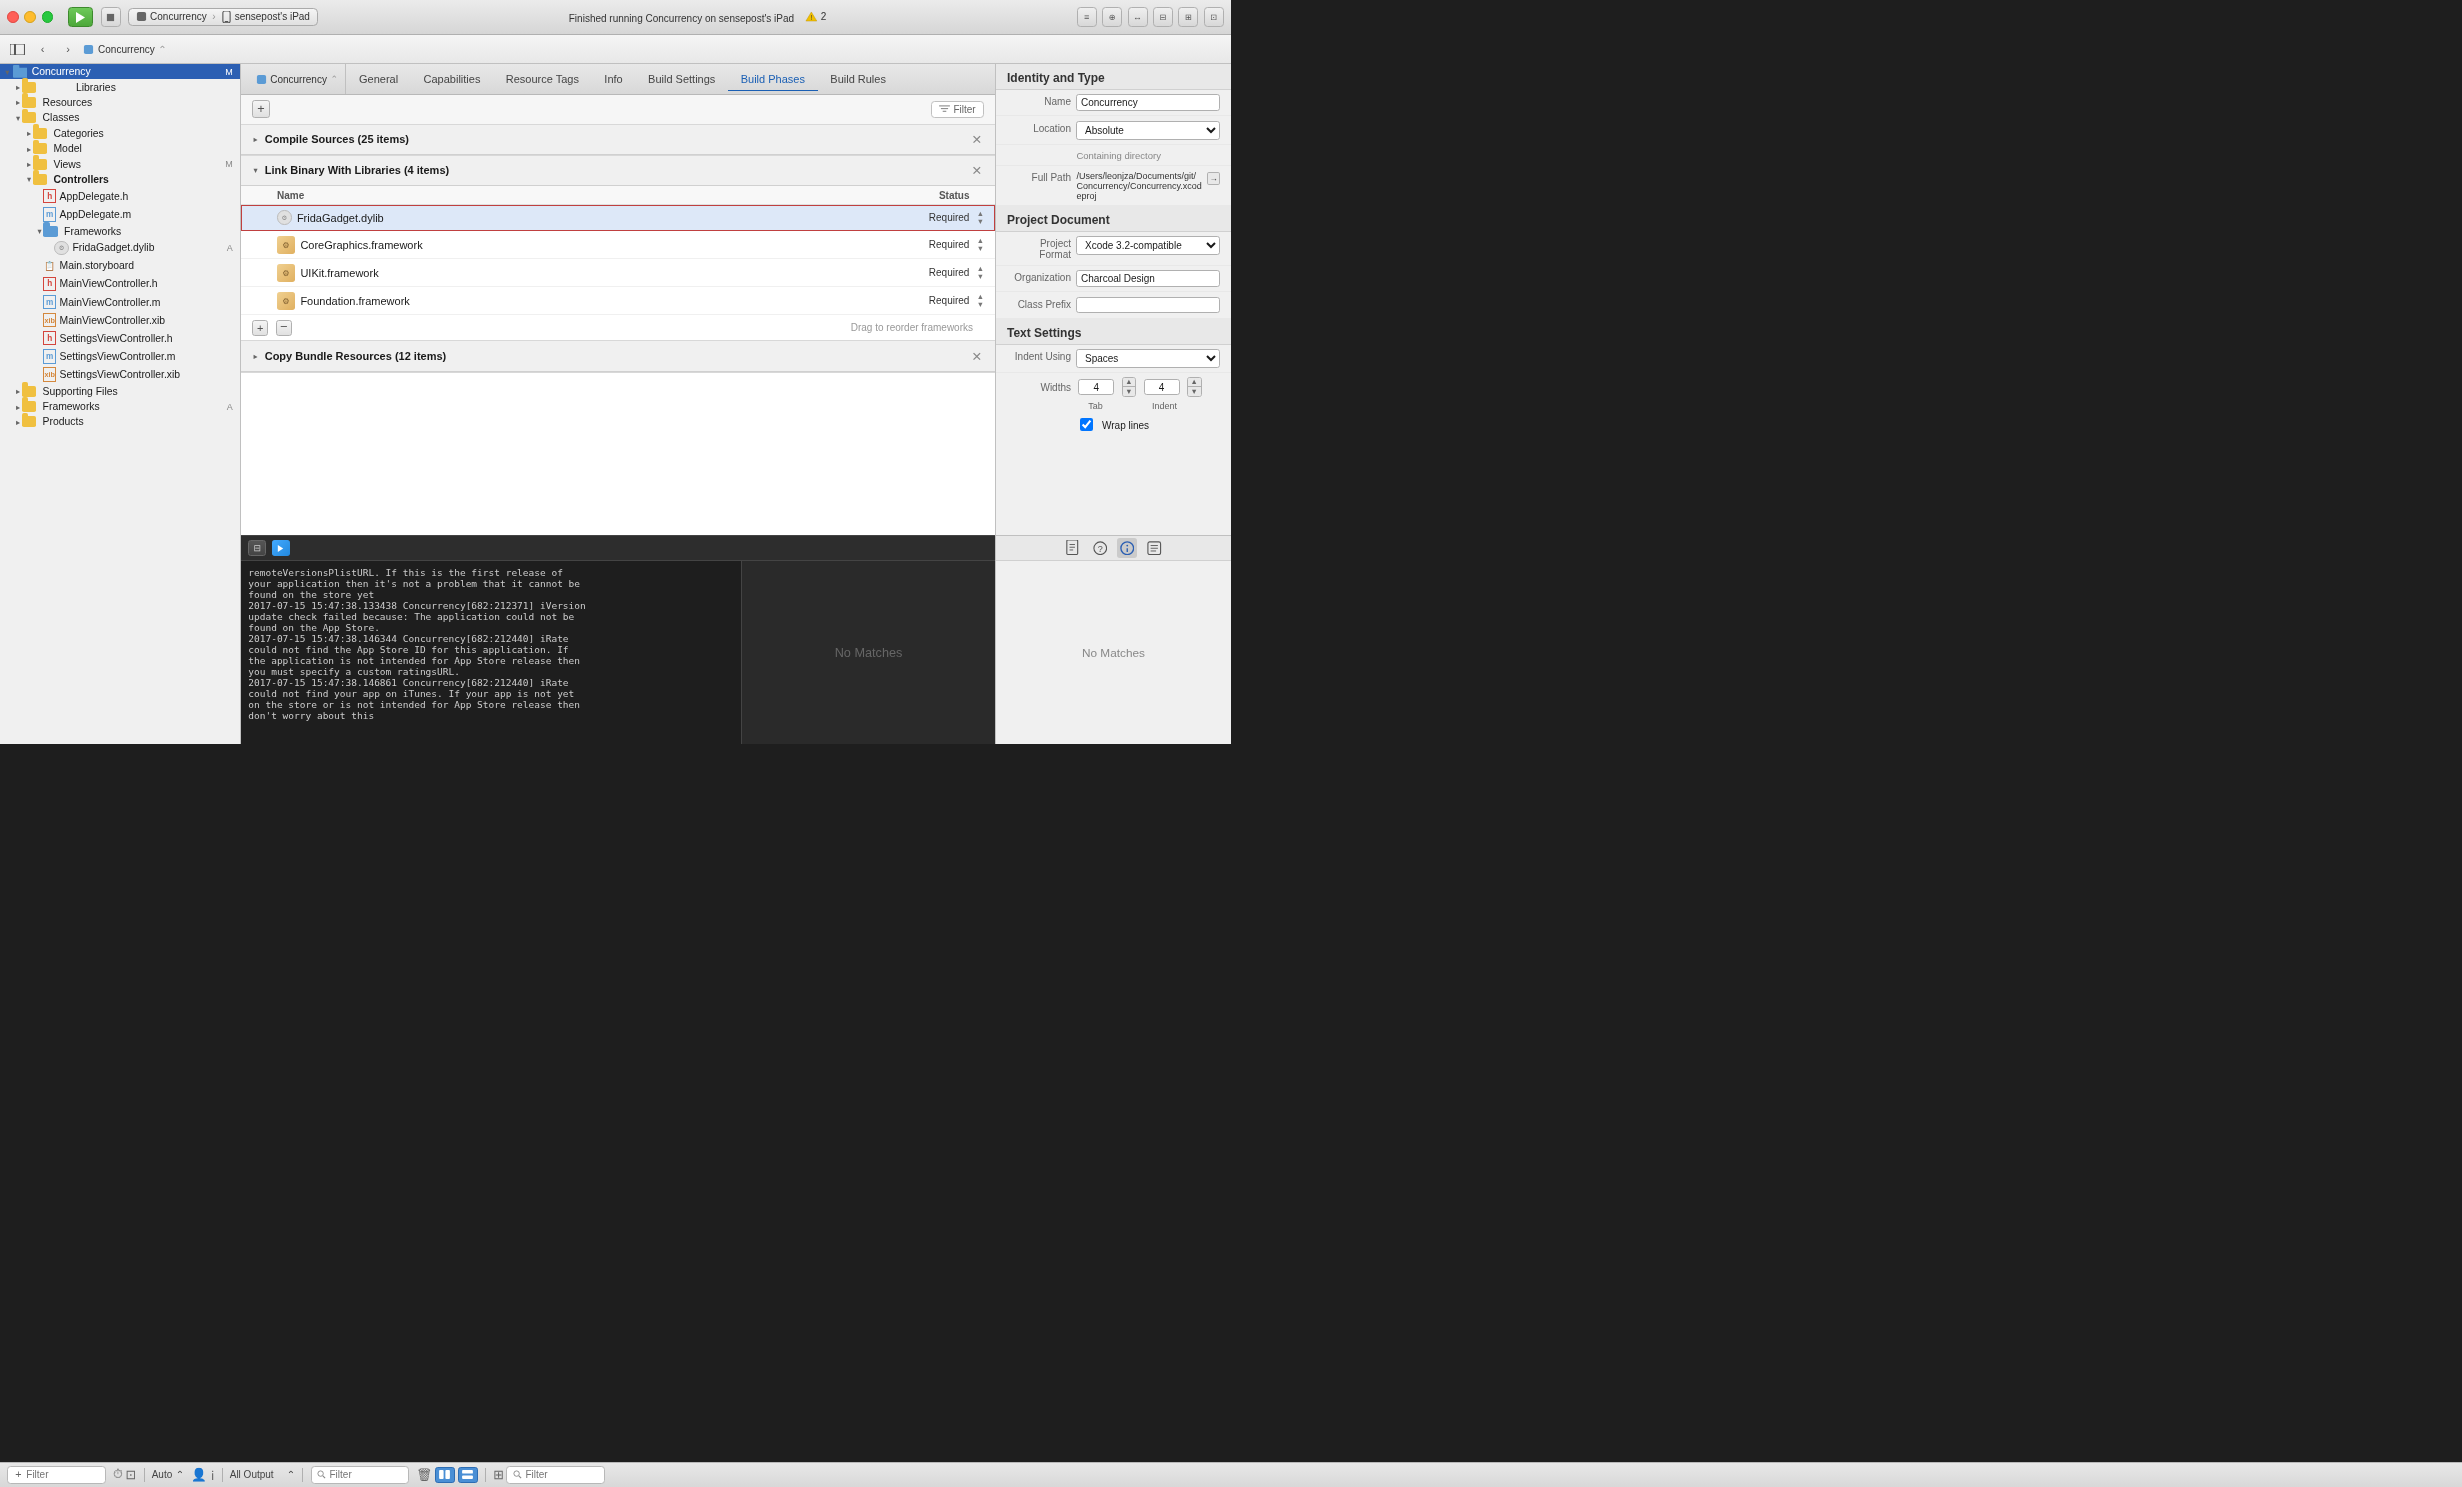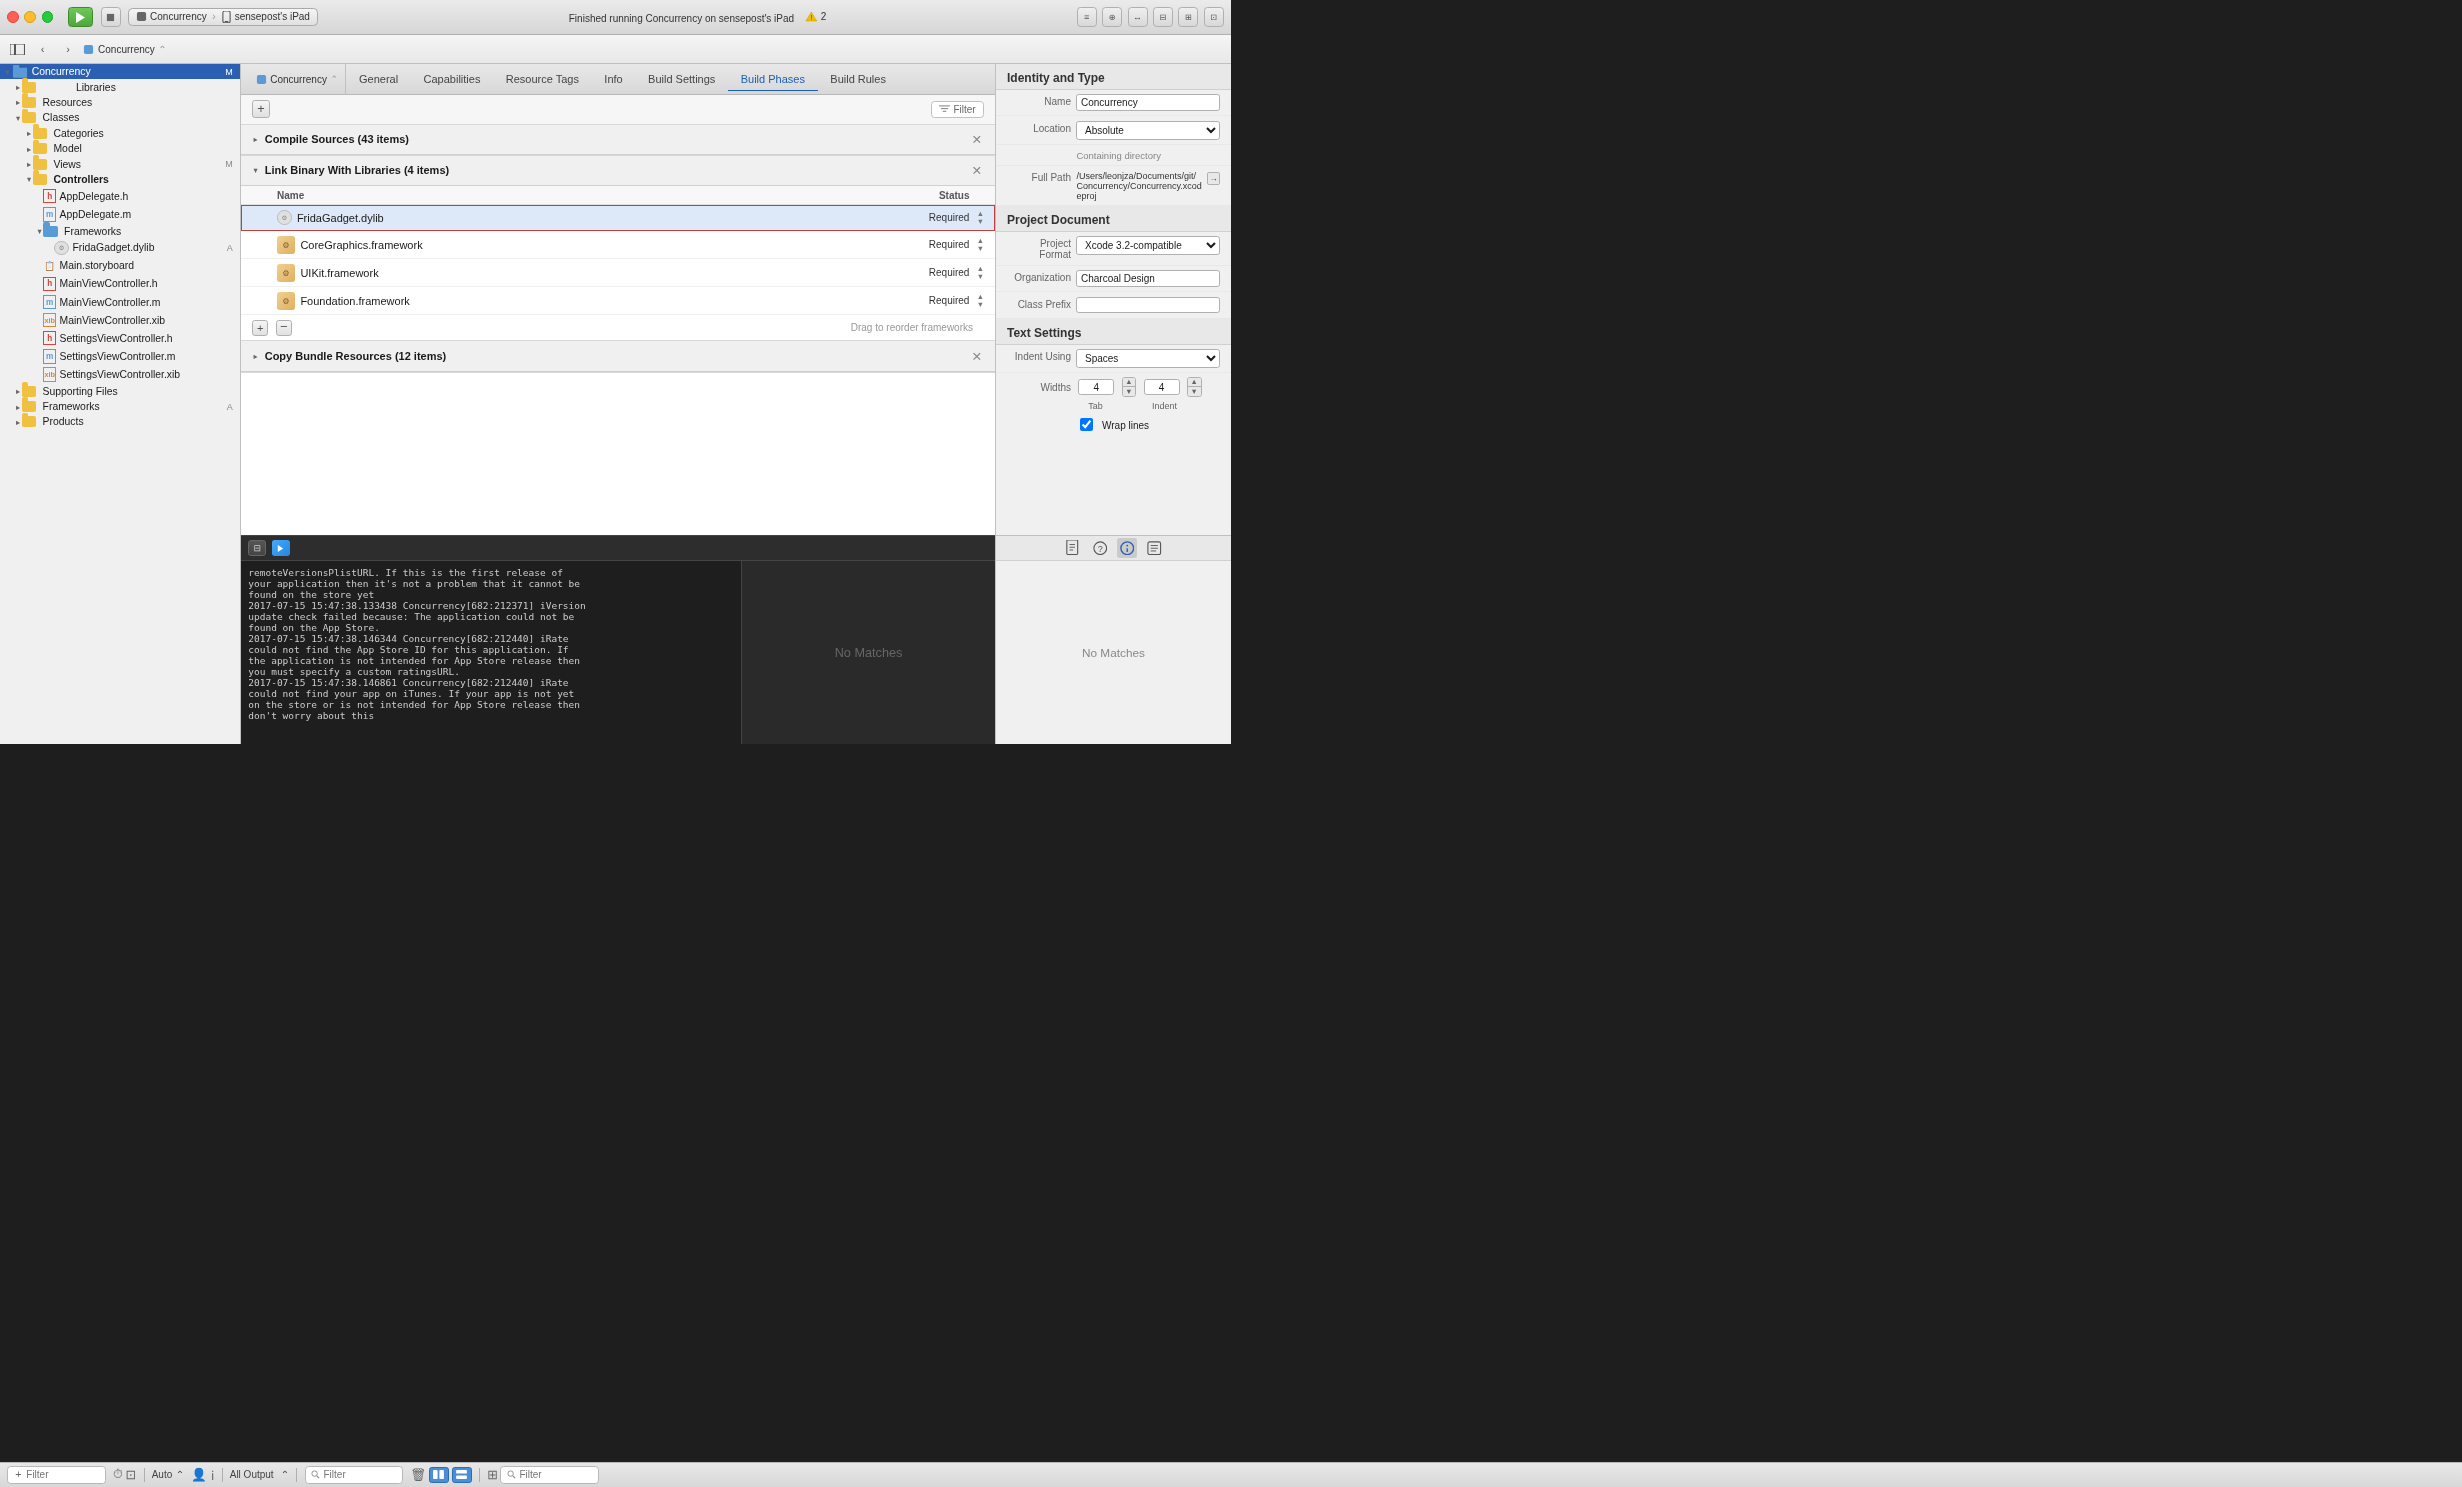--- a/index.html
+++ b/index.html
@@ -1003,21 +1003,21 @@
               </svg>
             <span>Filter</span>
           </div>
         </div>
       </div>
 
 
       <div class="phase-section">
         <div class="phase-header">
           <span class="triangle closed"></span>
-          <span class="phase-header-title">Compile Sources (43 items)</span>
+          <span class="phase-header-title">Compile Sources (25 items)</span>
           <div class="phase-close-btn">✕</div>
         </div>
       </div>
 
       <div class="phase-section">
         <div class="phase-header">
           <span class="triangle open"></span>
           <span class="phase-header-title">Link Binary With Libraries (4 items)</span>
           <div class="phase-close-btn">✕</div>
         </div>
@@ -1270,21 +1270,21 @@
   <div class="status-divider"></div>
   <div style="display:flex;align-items:center;gap:3.6px;font-size:10px;color:#444;cursor:pointer;">
     <span>Auto</span>
     <span>⌃</span>
   </div>
   <div style="display:flex;align-items:center;gap:3.6px;">
     <div style="font-size:12.7px;color:#666;cursor:pointer;">👤</div>
     <div style="font-size:12.7px;color:#666;cursor:pointer;">ℹ</div>
   </div>
   <div class="status-divider"></div>
-  <div style="display:flex;align-items:center;gap:7px;font-size:10px;color:#444;cursor:pointer;">
+  <div style="display:flex;align-items:center;gap:13px;font-size:10px;color:#444;cursor:pointer;">
     <span>All Output</span>
     <span>⌃</span>
   </div>
   <div class="status-divider"></div>
   <div class="status-filter">
     <svg width="9" height="9" viewBox="0 0 10 10">
         <circle cx="4" cy="4" r="3" fill="none" stroke="#888" stroke-width="1"></circle>
         <line x1="6.5" y1="6.5" x2="9" y2="9" stroke="#888" stroke-width="1.2"></line>
       </svg>
     <input type="text" placeholder="Filter" style="">

